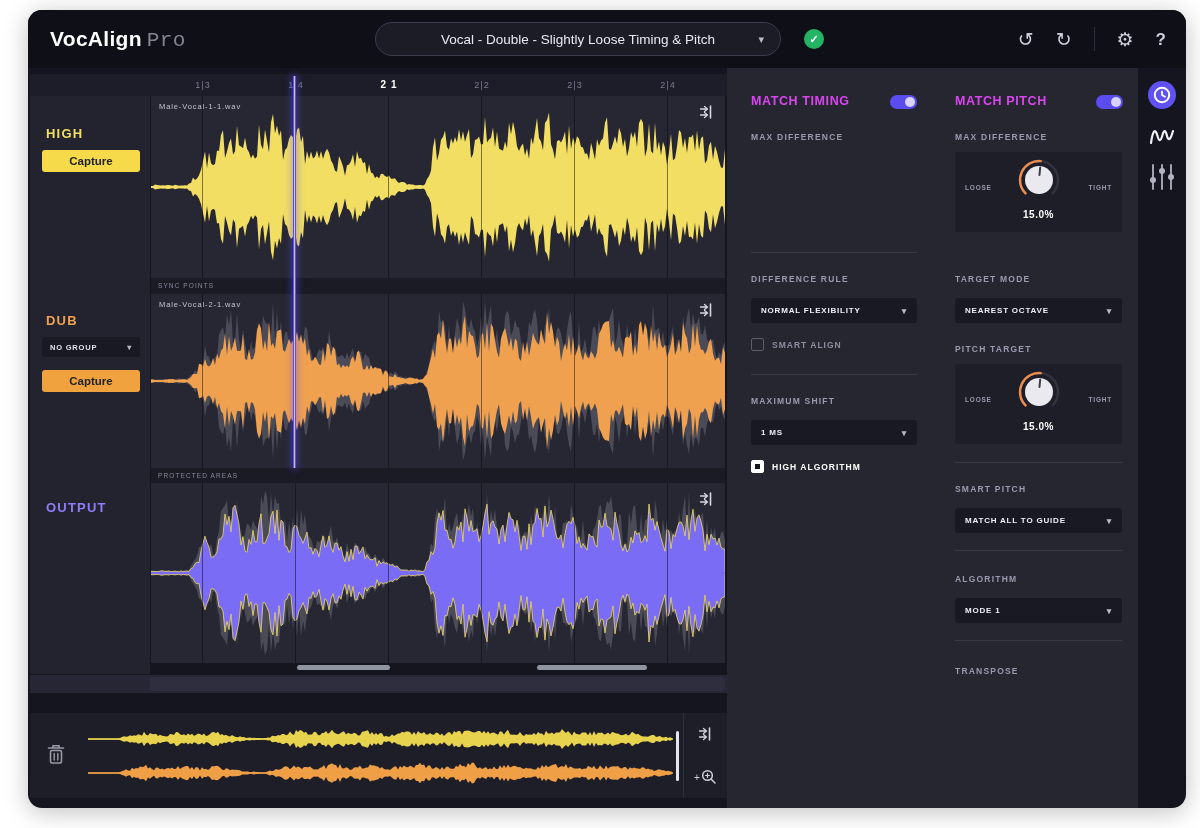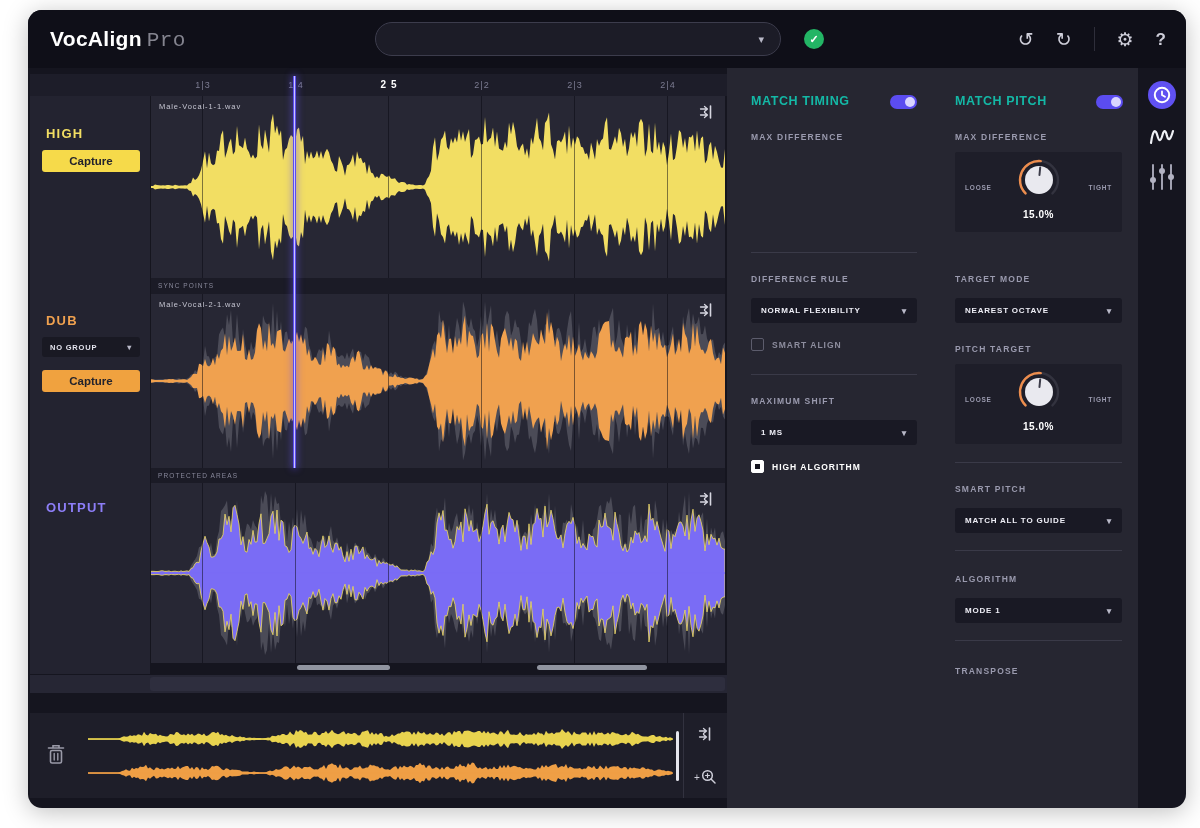--- a/index.html
+++ b/index.html
@@ -46,21 +46,21 @@
   
   .overview{position:absolute;left:2px;top:703px;width:697px;height:85px;background:#1e1e29;}
   .ov-trash{position:absolute;left:16px;top:30px;color:#9a9aa8;cursor:pointer;}
   .ov-right{position:absolute;right:0;top:0;bottom:0;width:44px;border-left:1px solid #32323f;display:flex;flex-direction:column;align-items:center;justify-content:space-between;padding:13px 0;color:#cfcfda;}
   .ov-zoom{display:flex;align-items:center;cursor:pointer;}
   .ov-zoom .plus{font-size:10px;margin-right:1px;color:#cfcfda;}
   .range-handle{position:absolute;left:646px;top:18px;width:3px;height:50px;background:#e6e6ee;border-radius:1.5px;cursor:ew-resize;}
 
   
   .rpanel{position:absolute;left:699px;top:58px;width:411px;height:740px;background:#262631;}
-  .sec-title{position:absolute;font-size:12.5px;font-weight:bold;color:#14b8a6;letter-spacing:.6px;}
+  .sec-title{position:absolute;font-size:12.5px;font-weight:bold;color:#d946ef;letter-spacing:.6px;}
   .sec-label{position:absolute;font-size:8.5px;letter-spacing:1.2px;color:#9a9aae;font-weight:bold;}
   .card{position:absolute;width:166px;height:80px;background:#1e1e29;border-radius:2px;}
   .kmin,.kmax{position:absolute;top:32px;font-size:6.5px;letter-spacing:.8px;color:#9a9aae;font-weight:bold;}
   .kmin{left:10px;}.kmax{right:10px;}
   .kval{position:absolute;top:57px;width:100%;text-align:center;font-size:10px;font-weight:bold;color:#fff;letter-spacing:.5px;}
   .knob-wrap{position:absolute;left:50%;top:4px;transform:translateX(-50%);cursor:pointer;}
   .dropdown{position:absolute;width:166px;height:25px;background:#191924;border-radius:3px;display:flex;align-items:center;padding:0 10px;color:#eeeef6;font-size:8px;font-weight:bold;letter-spacing:.8px;cursor:pointer;}
   .dropdown .chev{margin-left:auto;color:#b9b9c8;font-size:9px;}
   .divider{position:absolute;width:166px;height:1px;background:#3a3a48;}
   .checkrow{position:absolute;display:flex;align-items:center;gap:8px;cursor:pointer;}
@@ -116,37 +116,38 @@
   </defs>
 </svg>
 
 <div class="app">
 
   <div class="header">
     <div class="logo">
       <span>VocAlign</span><span class="suffix">Pro</span>
     </div>
     <div class="preset">
+      <span>Vocal - Double - Slightly Loose Timing &amp; Pitch</span>
       <span class="chev">▾</span>
     </div>
     <div class="check-circle">✓</div>
     <div class="hicons">
       <span class="hicon">↺</span>
       <span class="hicon">↻</span>
       <span class="hsep"></span>
       <span class="hicon">⚙</span>
       <span class="hicon help">?</span>
     </div>
   </div>
 
   <div class="ruler">
     <div class="ruler-lane">
         <span class="tick" style="left: 51px;">1|3</span>
         <span class="tick" style="left: 144px;">1|4</span>
-        <span class="tick current" style="left: 237px;">2 5</span>
+        <span class="tick current" style="left: 237px;">2 1</span>
         <span class="tick" style="left: 330px;">2|2</span>
         <span class="tick" style="left: 423px;">2|3</span>
         <span class="tick" style="left: 516px;">2|4</span>
       </div>
   </div>
 
   <div class="sidebar">
     <div class="track-label" style="top:30px;color:#f2de63">HIGH</div>
     <div class="capture-btn" style="top:54px;background:#f6da4a">Capture</div>
     <div class="track-label" style="top:217px;color:#f0a14f">DUB</div>

